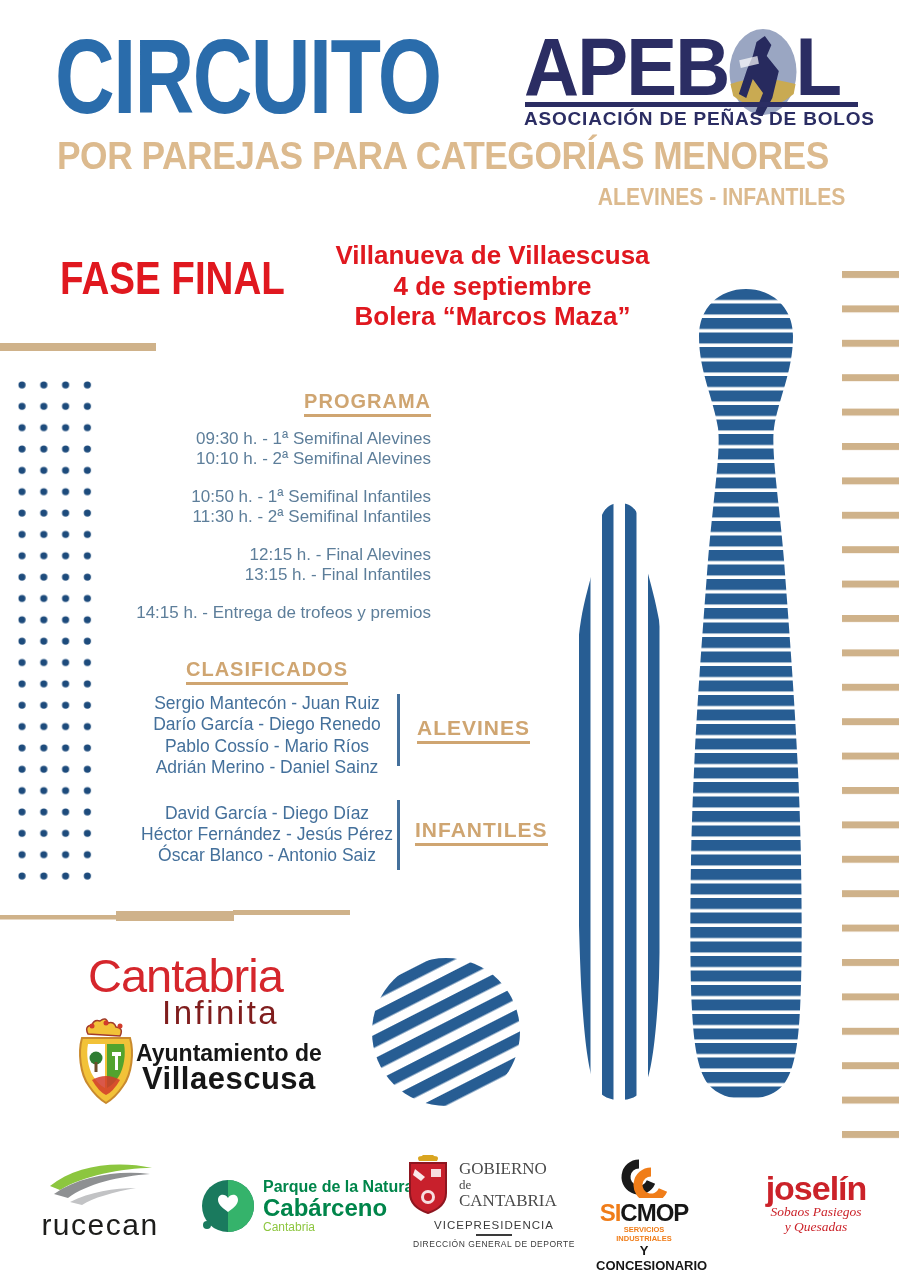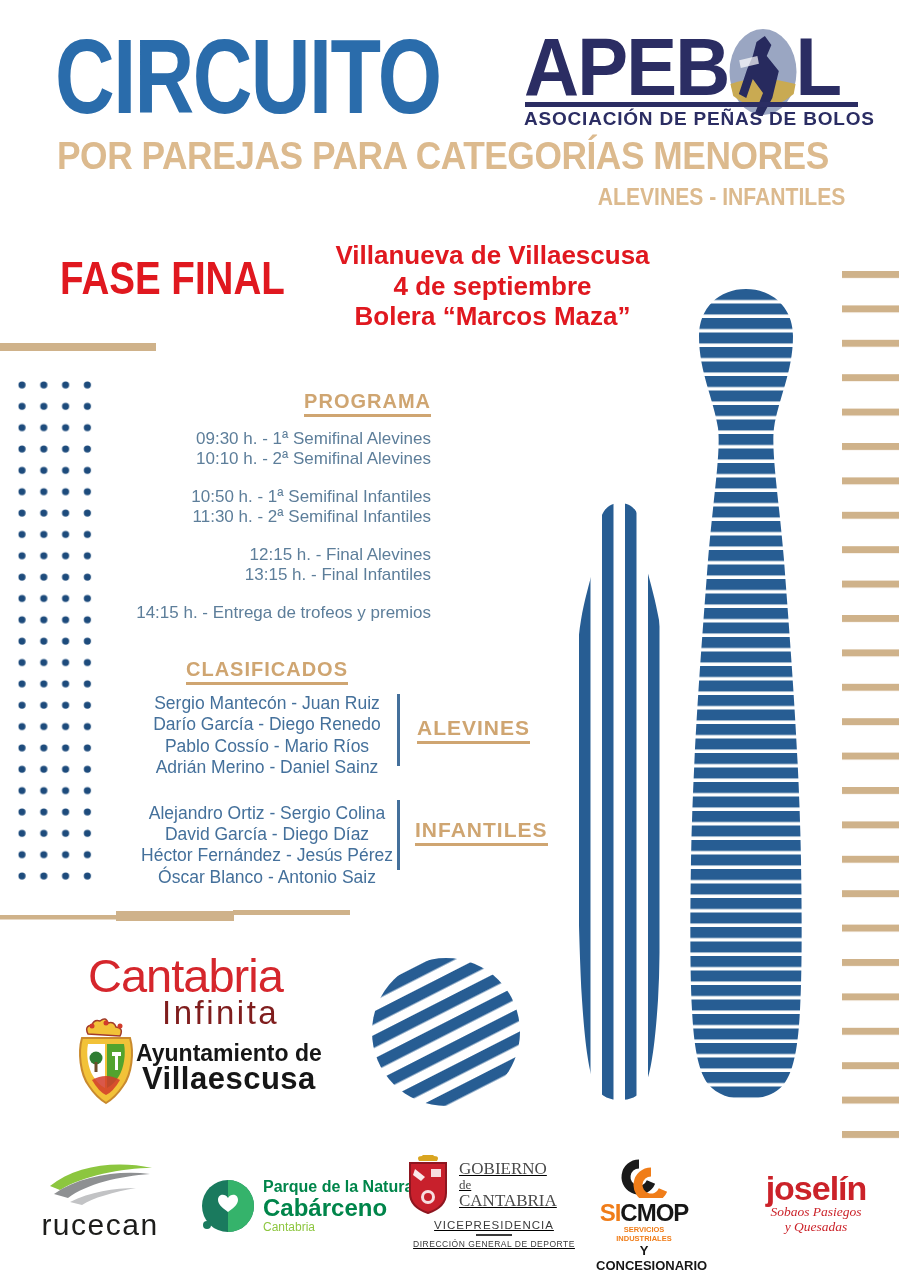--- a/index.html
+++ b/index.html
@@ -71,21 +71,21 @@
   .ayto-line1{left:136px;top:1040px;font-size:23px;font-weight:bold;color:#161616;}
   .ayto-line2{left:142px;top:1061px;font-size:31px;font-weight:bold;color:#161616;letter-spacing:0.5px;}
   
   .rucecan{left:22px;top:1160px;width:156px;text-align:center;}
   .rucecan-name{font-size:30px;color:#1d1d1b;letter-spacing:1.5px;margin-top:-2px;}
   .cabarceno{left:200px;top:1178px;display:flex;align-items:center;}
   .cab-logo{width:56px;height:56px;margin-right:7px;}
   .cab-l1{font-size:16px;font-weight:bold;color:#00854a;}
   .cab-l2{font-size:24px;font-weight:bold;color:#00854a;line-height:24px;}
   .cab-l3{font-size:12px;color:#8dc63f;}
-  .gobierno{left:405px;top:1155px;width:178px;text-decoration:underline;}
+  .gobierno{left:405px;top:1155px;width:178px;}
   .gob-top{display:flex;align-items:center;}
   .gob-crest{width:46px;height:60px;margin-right:8px;}
   .gob-name{font-family:"Liberation Serif",serif;color:#4a4a4a;line-height:1.05;}
   .gob-n1,.gob-n3{font-size:17px;}
   .gob-n2{font-size:13px;}
   .gob-vice{text-align:center;font-size:11.5px;letter-spacing:1px;color:#3a3a3a;margin-top:4px;}
   .gob-rule{width:36px;height:1.5px;background:#3a3a3a;margin:3px auto;}
   .gob-dir{text-align:center;font-size:8.5px;letter-spacing:0.5px;color:#3a3a3a;}
   .sicmop{left:596px;top:1158px;width:96px;text-align:center;}
   .sicmop-name{font-size:24px;font-weight:bold;line-height:22px;letter-spacing:-1px;}
@@ -209,21 +209,20 @@
 
     <div class="abs clasificados">
       <span class="section-heading">CLASIFICADOS</span>
       <div class="pairs-group">
         <div class="pair-line">Sergio Mantecón - Juan Ruiz</div>
         <div class="pair-line">Darío García  - Diego Renedo</div>
         <div class="pair-line">Pablo Cossío - Mario Ríos</div>
         <div class="pair-line">Adrián Merino - Daniel Sainz</div>
       </div>
       <div class="pairs-group gap">
-        <div class="pair-line">Alejandro Ortiz - Sergio Colina</div>
         <div class="pair-line">David García - Diego Díaz</div>
         <div class="pair-line">Héctor Fernández - Jesús Pérez</div>
         <div class="pair-line">Óscar Blanco - Antonio Saiz</div>
       </div>
     </div>
     <div class="abs vsep s1"></div>
     <div class="abs vsep s2"></div>
     <div class="abs cat-label l1">ALEVINES</div>
     <div class="abs cat-label l2">INFANTILES</div>
 

